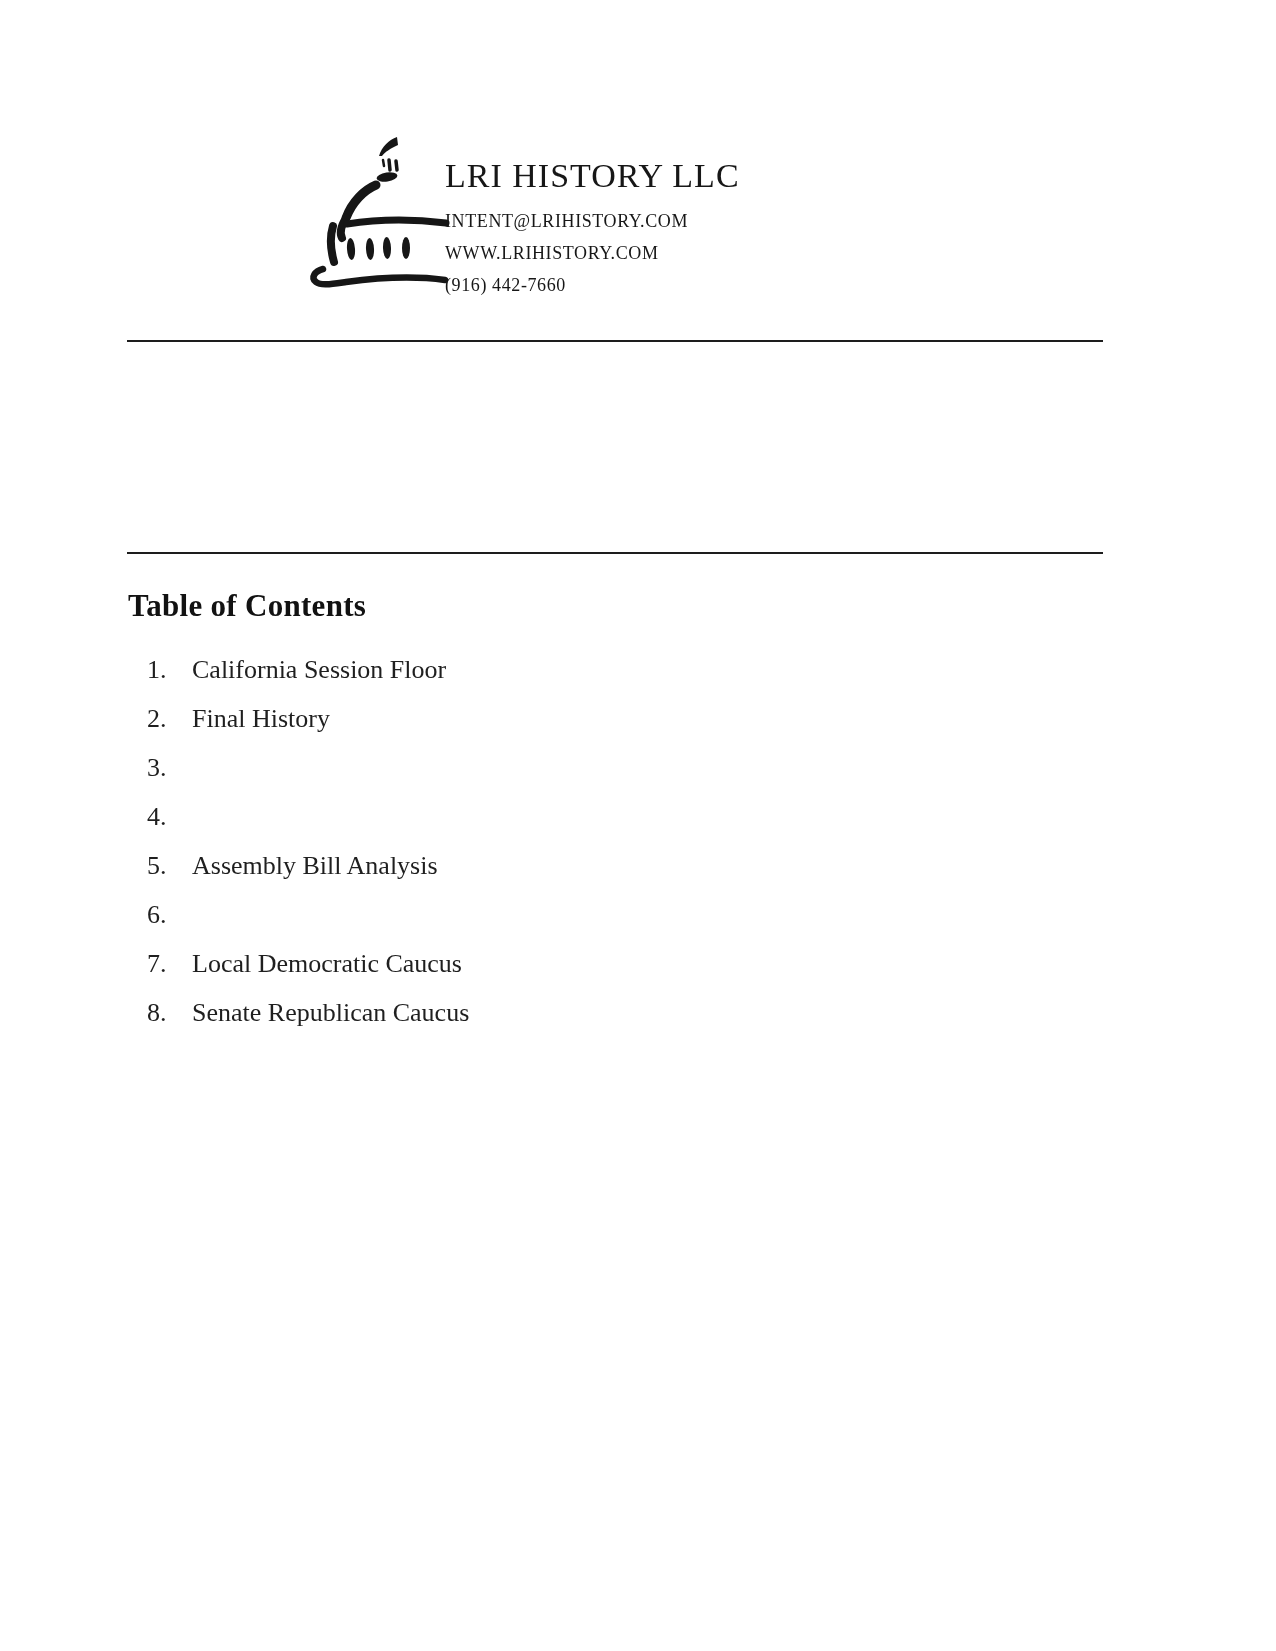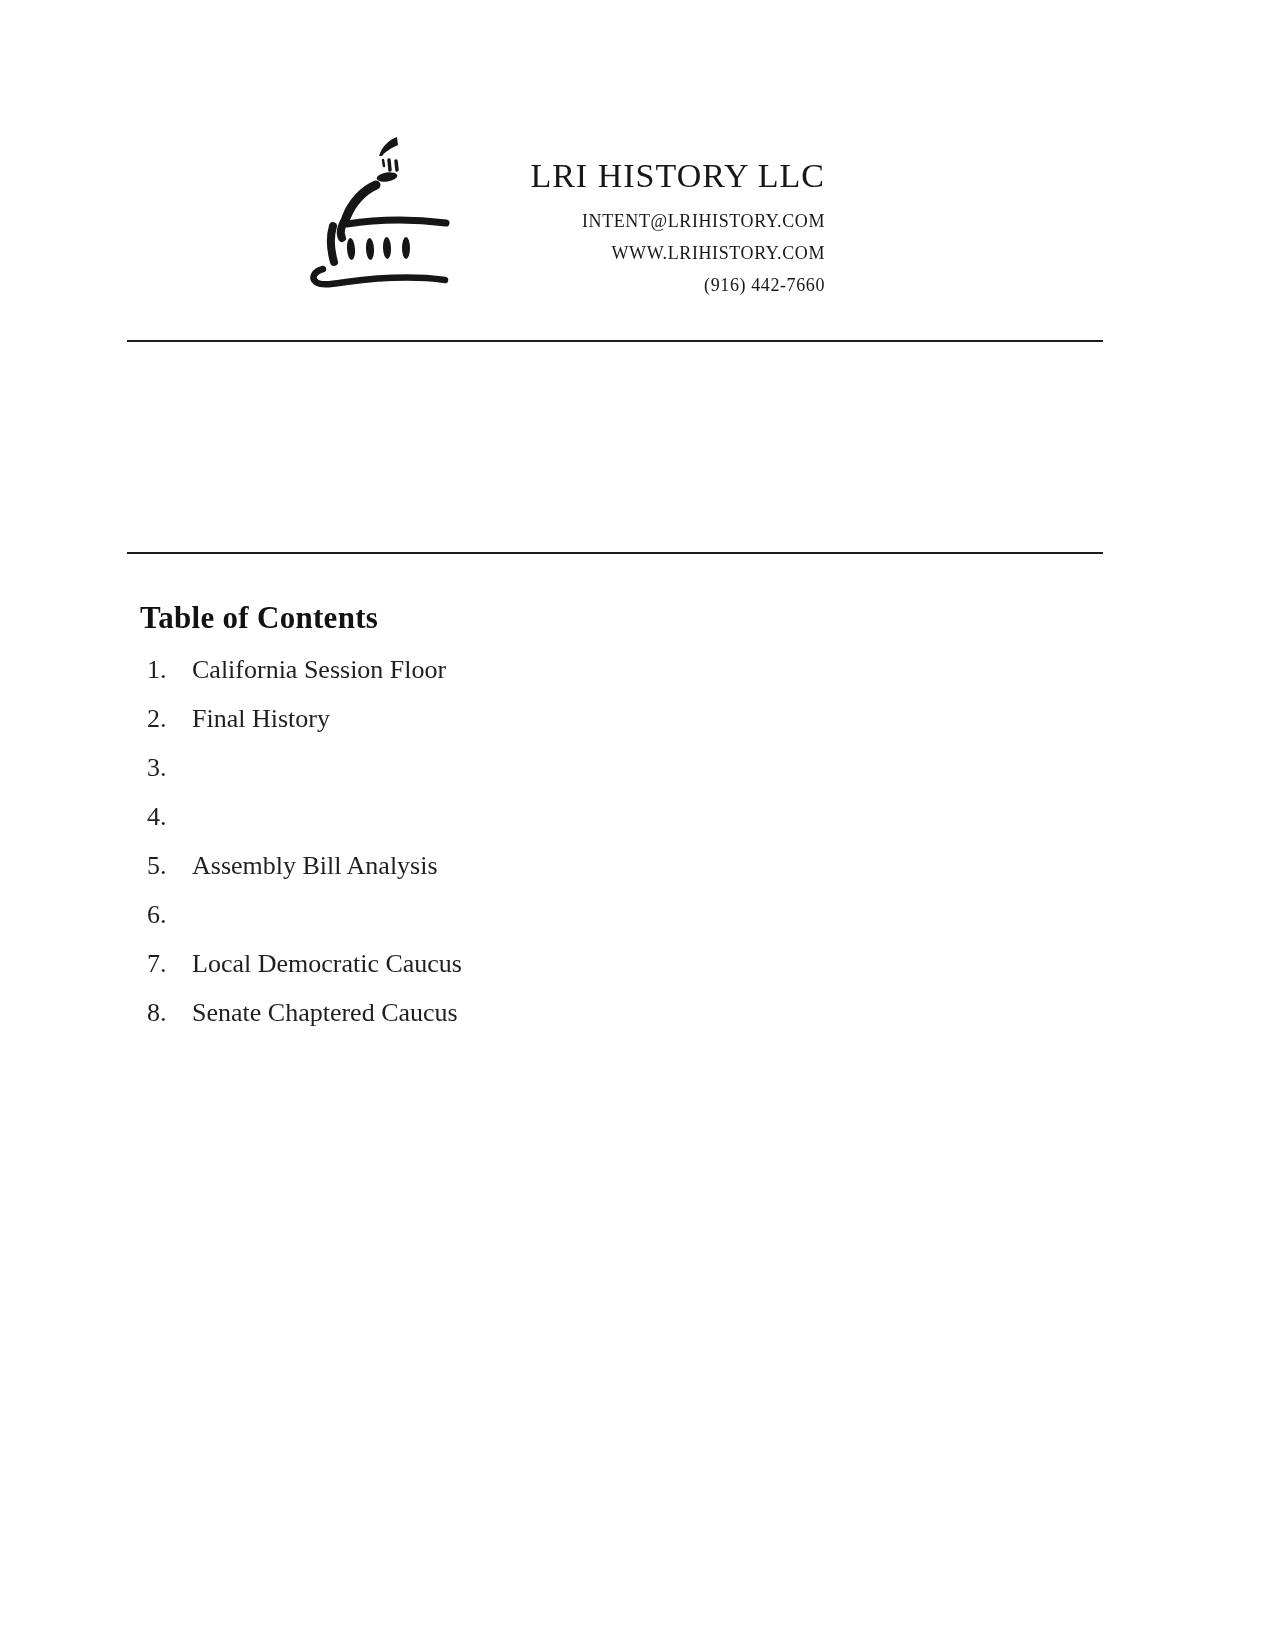--- a/index.html
+++ b/index.html
@@ -19,21 +19,21 @@
     left: 306px;
     top: 132px;
     width: 144px;
     height: 160px;
   }
   .letterhead-text {
     position: absolute;
     left: 445px;
     top: 156px;
     width: 380px;
-    text-align: right;
+    text-align: left;
     color: #171717;
   }
   .company {
     font-size: 34px;
     line-height: 40px;
     letter-spacing: 1px;
     white-space: nowrap;
   }
   .contact {
     font-size: 18px;
@@ -67,21 +67,21 @@
     line-height: 43px;
     letter-spacing: 0.5px;
   }
   .title-line { white-space: pre; }
 
   
   .toc-heading {
     position: absolute;
     left: 124px;
     top: 584px;
-    margin: 16px;
+    margin: 4px;
     font-size: 31px;
     font-weight: bold;
     letter-spacing: 0.3px;
     color: #121212;
   }
   .toc-list {
     position: absolute;
     left: 147px;
     top: 655px;
   }
@@ -164,17 +164,17 @@
     </div>
     <div class="toc-row">
       <span class="toc-num">6.</span>
     </div>
     <div class="toc-row">
       <span class="toc-num">7.</span>
       <span class="toc-label">Local Democratic Caucus</span>
     </div>
     <div class="toc-row">
       <span class="toc-num">8.</span>
-      <span class="toc-label">Senate Chaptered Caucus</span>
+      <span class="toc-label">Senate Republican Caucus</span>
     </div>
   </div>
 
 </div>
 
 </body></html>

